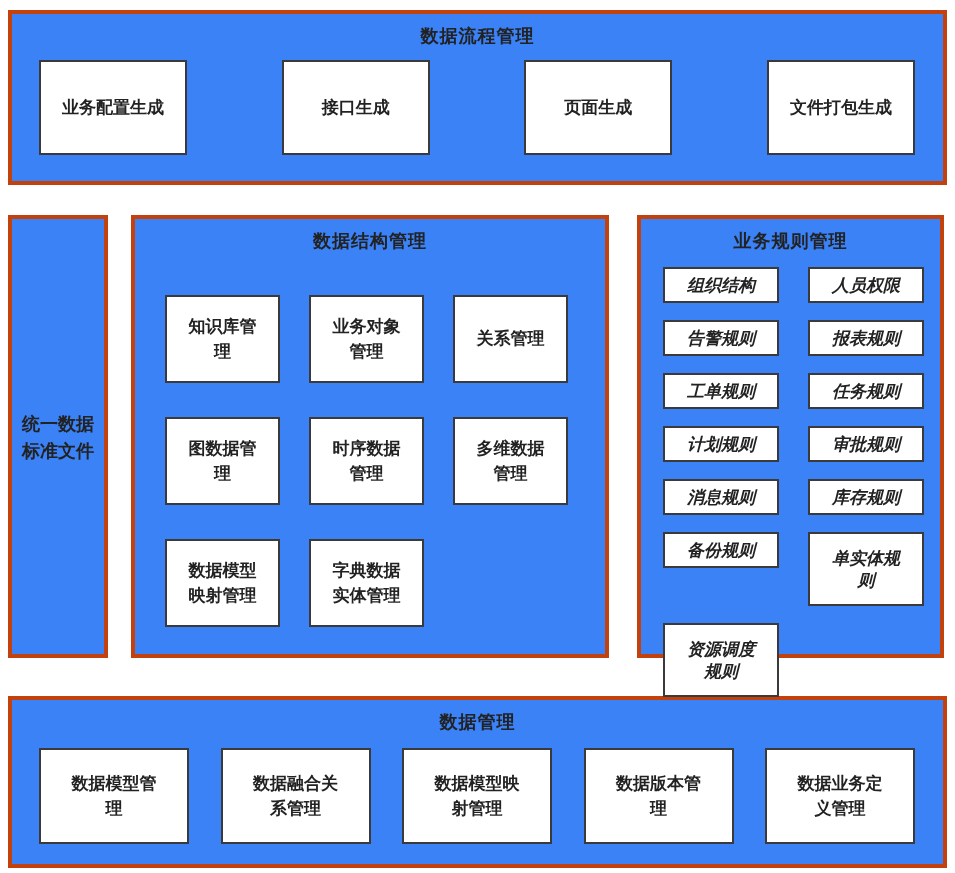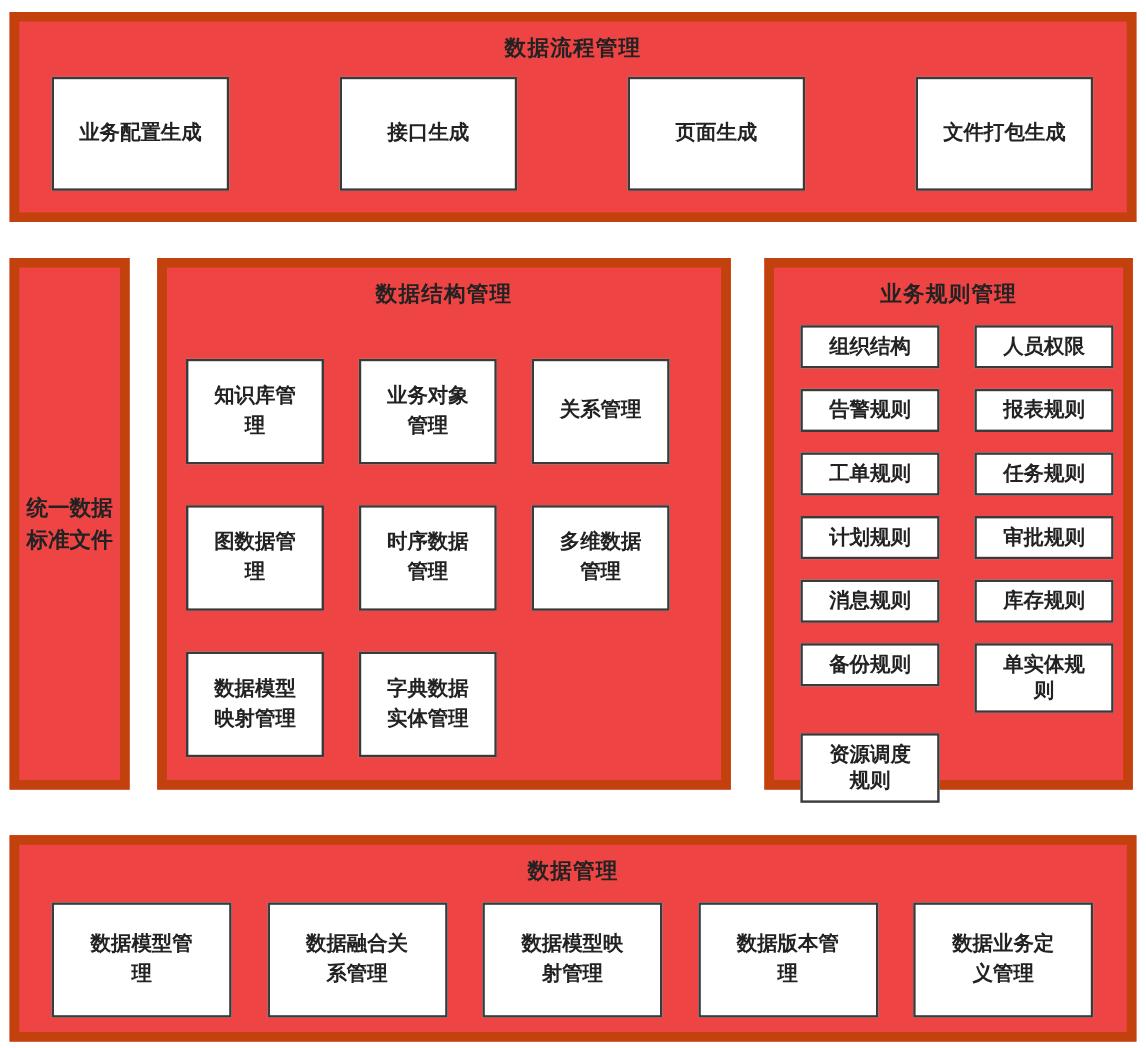--- a/index.html
+++ b/index.html
@@ -10,22 +10,22 @@
   }
   .canvas {
     width: 955px;
     height: 873px;
     background: #ffffff;
     padding: 10px 8px 0 8px;
     position: relative;
     overflow: hidden;
   }
   .panel {
-    border: 8px solid #c2410c;
-    background: #ef4444;
+    border: 4px solid #c2410c;
+    background: #3b82f6;
   }
   .panel-title {
     text-align: center;
     font-size: 18px;
     font-weight: 700;
     padding-top: 10px;
     letter-spacing: 1px;
   }
   .big-box {
     border: 2px solid #3a3a3a;
@@ -60,47 +60,48 @@
     line-height: 1.5;
     word-break: break-all;
   }
   .left-panel .wrap-narrow { display: inline-block; width: 76px; }
   .structure-panel { width: 478px; margin-left: 23px; }
   .structure-grid {
     display: grid;
     grid-template-columns: repeat(3, 115px);
     column-gap: 29px;
     row-gap: 34px;
-    padding: 0 16px;
+    padding: 0 30px;
     margin-top: 42px;
   }
   .structure-grid .big-box { height: 88px; padding: 0 17px; }
   .rules-panel { width: 307px; margin-left: 28px; }
   .rules-grid {
     display: grid;
     grid-template-columns: repeat(2, 116px);
     column-gap: 29px;
     row-gap: 17px;
     padding: 0 24px 0 22px;
     margin-top: 14px;
+    font-style: italic;
   }
   .small-box {
     border: 2px solid #3a3a3a;
     background: #ffffff;
     height: 36px;
     display: flex;
     align-items: center;
     justify-content: center;
     text-align: center;
     font-size: 17px;
     font-weight: 700;
     line-height: 1.3;
     word-break: break-all;
   }
-  .small-box.tall { height: 58px; padding: 0 20px; }
+  .small-box.tall { height: 74px; padding: 0 20px; }
   
   .bottom-panel { height: 172px; margin-top: 38px; }
   .bottom-row {
     display: flex;
     justify-content: space-between;
     padding: 14px 28px 0 27px;
   }
   .bottom-row .big-box { width: 150px; height: 96px; padding: 0 28px; }
   
   .bottom-bar {

